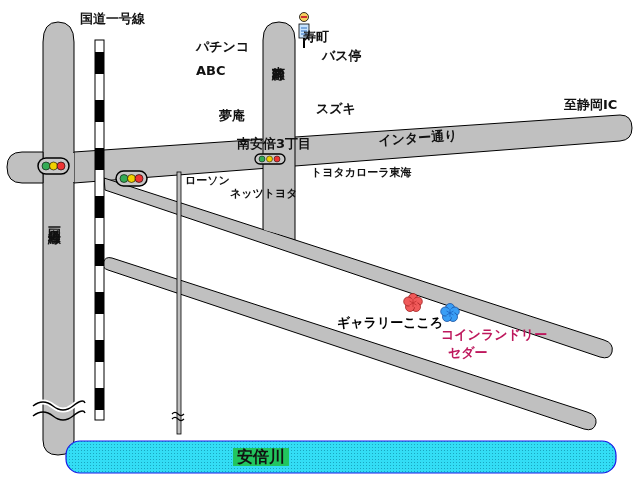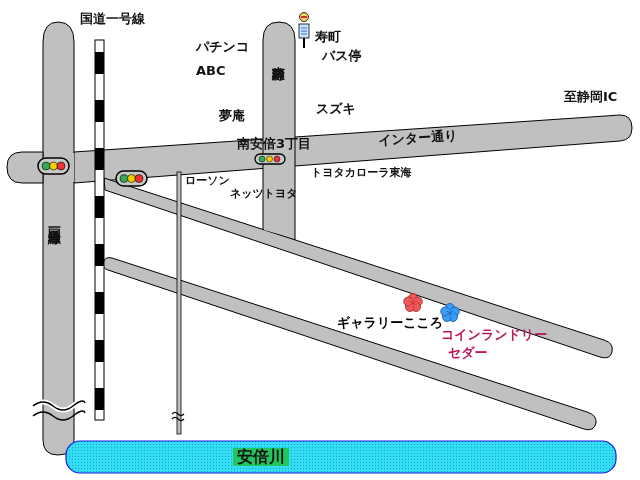--- a/index.html
+++ b/index.html
@@ -123,26 +123,26 @@
     <circle cx="4.8" cy="-1.5" r="4.5" fill="#3a9ef5" stroke="#1a50a0" stroke-width="0.8"></circle>
     <circle cx="3" cy="4" r="4.5" fill="#3a9ef5" stroke="#1a50a0" stroke-width="0.8"></circle>
     <circle cx="-3" cy="4" r="4.5" fill="#3a9ef5" stroke="#1a50a0" stroke-width="0.8"></circle>
     <circle cx="-4.8" cy="-1.5" r="4.5" fill="#3a9ef5" stroke="#1a50a0" stroke-width="0.8"></circle>
     <circle cx="0" cy="0" r="4.5" fill="#3a9ef5"></circle>
     <path d="M0,-4 L0,4 M-3.5,-2 L3.5,2 M-3.5,2 L3.5,-2" stroke="#1a60c0" stroke-width="0.8"></path>
   </g>
 </svg>
 
 <div class="lbl lbl-md" style="left:80px;top:12px;">国道一号線</div>
-<div class="lbl lbl-md" style="left:564px;top:90px;">至静岡IC</div>
+<div class="lbl lbl-md" style="left:564px;top:98px;">至静岡IC</div>
 
 <div class="lbl lbl-md" style="left:196px;top:22px;margin-top:42px;">ABC</div>
 <div class="lbl lbl-md" style="left:196px;top:40px;">パチンコ</div>
 
-<div class="lbl lbl-md" style="left:315px;top:30px;">寿町</div>
+<div class="lbl lbl-md" style="left:303px;top:30px;">寿町</div>
 <div class="lbl lbl-md" style="left:322px;top:49px;">バス停</div>
 
 <div class="lbl lbl-md vert" style="left:270px;top:56px;">南幹線</div>
 
 <div class="lbl lbl-md" style="left:219px;top:109px;">夢庵</div>
 <div class="lbl lbl-md" style="left:308px;top:102px;margin-left:8px;">スズキ</div>
 
 <div class="lbl lbl-md" style="left:237px;top:137px;">南安倍3丁目</div>
 <div class="lbl lbl-md" style="left:378px;top:134px;transform:rotate(-4deg);transform-origin:left top;">インター通り</div>
 

